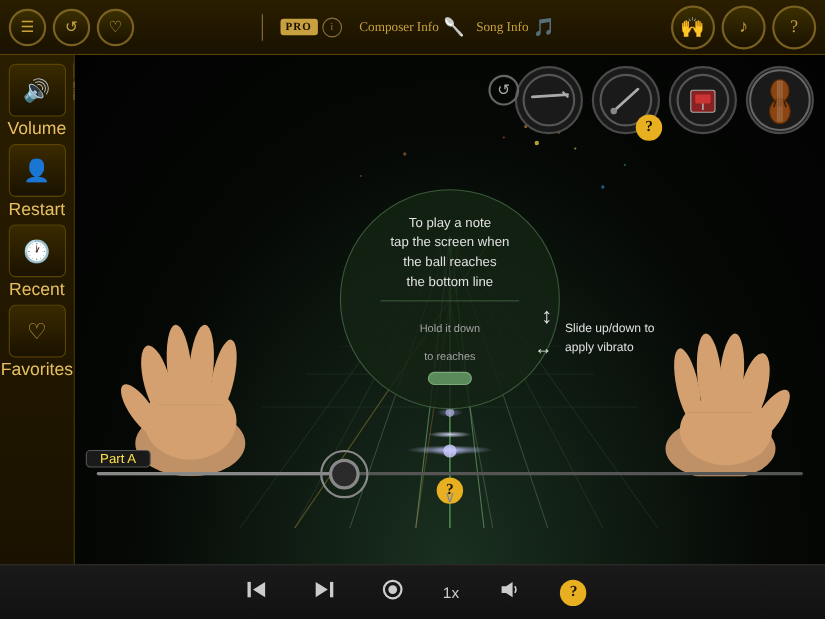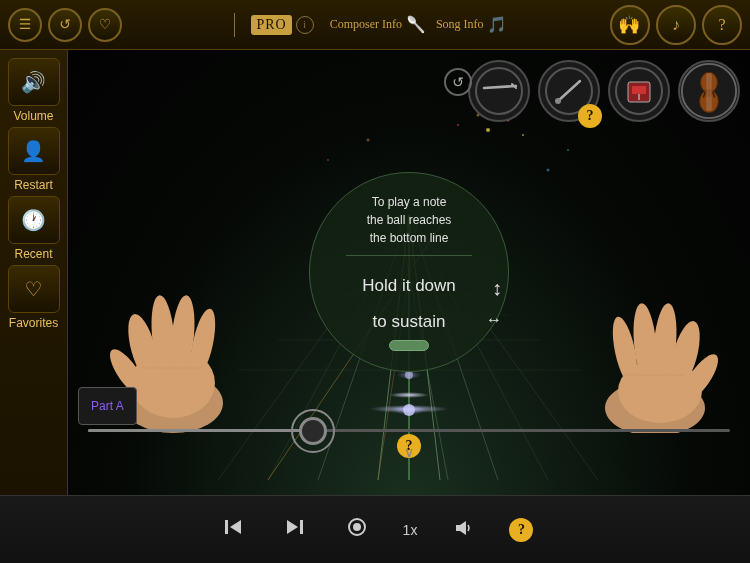--- a/index.html
+++ b/index.html
@@ -62,22 +62,22 @@
     }
     .title-song {
       color: #e8d090;
       font-size: 16px;
       font-style: italic;
       letter-spacing: 1px;
     }
     .pro-badge {
       background: #c8a040;
       color: #1a1200;
-      font-size: 14px;
-      font-weight: normal;
+      font-size: 10px;
+      font-weight: bold;
       padding: 2px 5px;
       border-radius: 3px;
       margin-left: 6px;
       font-style: normal;
       letter-spacing: 1px;
     }
     .info-circle {
       width: 18px; height: 18px;
       border-radius: 50%;
       border: 1px solid #8a7040;
@@ -133,21 +133,21 @@
       border: 1px solid #5a4400;
       border-radius: 6px;
       display: flex;
       align-items: center;
       justify-content: center;
       color: #c8a040;
       font-size: 22px;
     }
     .sidebar-label {
       color: #e8c060;
-      font-size: 12px;
+      font-size: 16px;
       text-align: center;
       font-family: 'Arial', sans-serif;
     }
 
     
     .main-content {
       position: absolute;
       top: 50px;
       left: 68px;
       right: 0;
@@ -212,22 +212,22 @@
       padding: 20px;
       z-index: 20;
     }
     .instruction-text {
       color: #e0e0e0;
       font-size: 12px;
       line-height: 1.5;
       font-family: 'Arial', sans-serif;
     }
     .instruction-subtitle {
-      color: #e5e5e5;
-      font-size: 17px;
+      color: #a3a3a3;
+      font-size: 10px;
       line-height: 1.5;
       font-family: 'Arial', sans-serif;
       margin-top: 10px;
     }
     .sustain-indicator {
       width: 40px; height: 12px;
       border-radius: 6px;
       background: #5a8a5a;
       margin: 6px auto 0;
       border: 1px solid #7aaa7a;
@@ -285,23 +285,23 @@
       position: absolute;
       bottom: 55px;
       left: 10px;
       right: 10px;
       z-index: 30;
     }
     .part-label-box {
       display: inline-block;
       background: #1a1a1a;
       border: 1px solid #555;
-      color: #8b5cf6;
+      color: #fde047;
       font-size: 12px;
-      padding: 11px 12px;
+      padding: 0 12px;
       border-radius: 4px;
       margin-bottom: 4px;
       font-family: 'Arial', sans-serif;
     }
     .slider-row {
       display: flex;
       align-items: center;
       gap: 8px;
       padding: 0 10px;
     }
@@ -345,21 +345,21 @@
     .slider-question {
       display: flex;
       justify-content: center;
       margin-top: 2px;
     }
 
     
     .bottom-bar {
       position: absolute;
       bottom: 0; left: 0; right: 0;
-      height: 68px;
+      height: 50px;
       background: linear-gradient(180deg, #1a1a1a 0%, #111 100%);
       border-top: 1px solid #333;
       display: flex;
       align-items: center;
       justify-content: center;
       gap: 30px;
       z-index: 100;
     }
     .bottom-btn {
       color: #cccccc;
@@ -786,33 +786,36 @@
 
         <line x1="29" y1="12" x2="29" y2="52" stroke="#ddd" stroke-width="0.5" opacity="0.7"></line>
         <line x1="31" y1="12" x2="31" y2="52" stroke="#ddd" stroke-width="0.5" opacity="0.7"></line>
         <line x1="33" y1="12" x2="33" y2="52" stroke="#ddd" stroke-width="0.5" opacity="0.7"></line>
       </svg>
     </div>
   </div>
 
   <div class="instruction-bubble">
     <p class="instruction-text">To play a note</p>
+    <p class="instruction-text">tap the screen when</p>
     <p class="instruction-text">the ball reaches</p>
     <p class="instruction-text">the bottom line</p>
     <div style="height:1px;background:#3a5a3a;width:80%;margin:8px auto;"></div>
     <p class="instruction-subtitle">Hold it down</p>
-    <p class="instruction-subtitle">to sustain</p>
+    <p class="instruction-subtitle">to reaches</p>
     <div class="sustain-indicator"></div>
   </div>
 
   <div class="arrow-updown">↕</div>
 
   <div class="arrow-leftright" style="position:absolute;right:248px;top:56%;">↔</div>
 
   <div class="vibrato-label">
+    <p style="white-space:pre-line;margin-bottom:24px;">Slide up/down to
+apply vibrato</p>
   </div>
 
   <div class="hand-left">
     <svg viewBox="0 0 150 180" class="hand-svg">
 
       <ellipse cx="75" cy="150" rx="50" ry="30" fill="#d4a070" opacity="0.9"></ellipse>
 
       <ellipse cx="75" cy="130" rx="42" ry="35" fill="#d4a070"></ellipse>
 
       <ellipse cx="45" cy="95" rx="12" ry="35" fill="#d4a070" transform="rotate(-15 45 95)"></ellipse>

